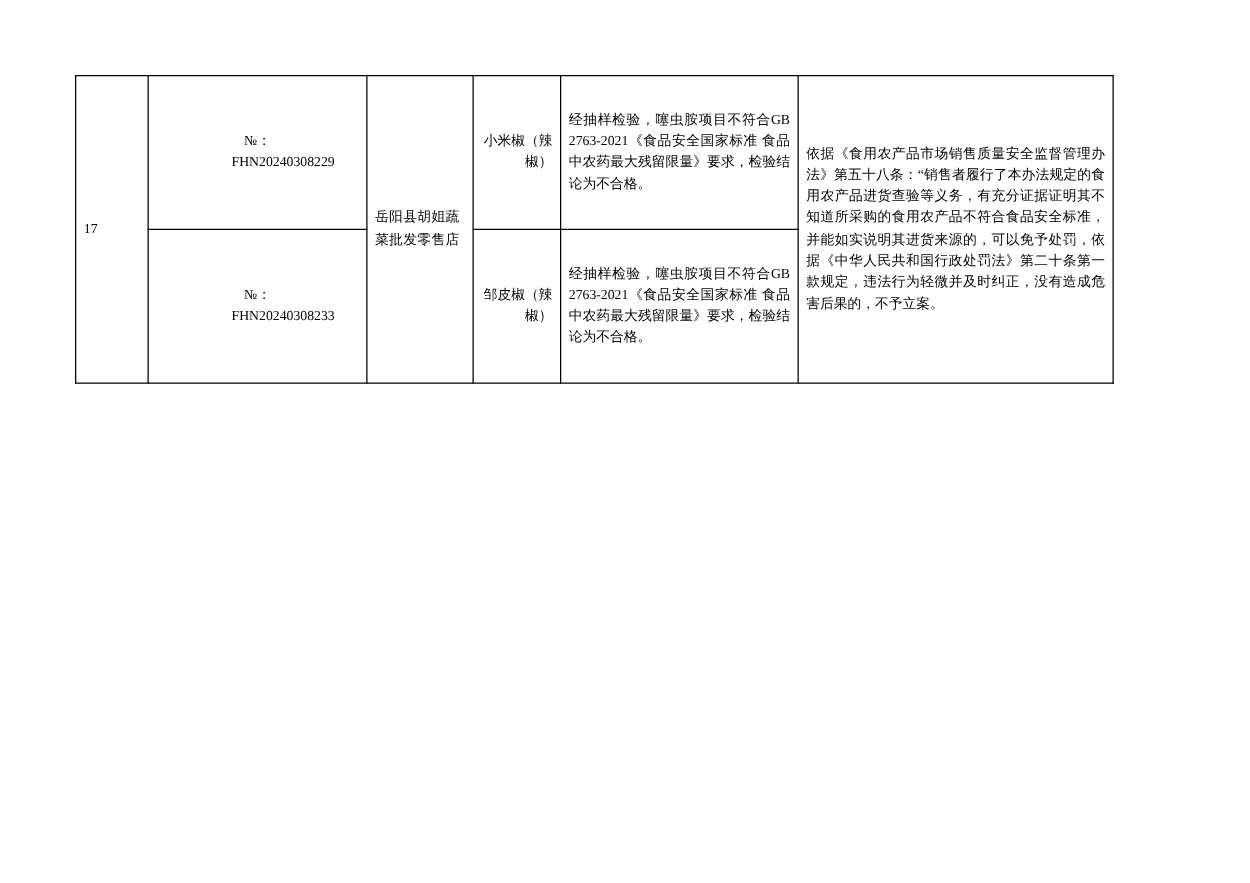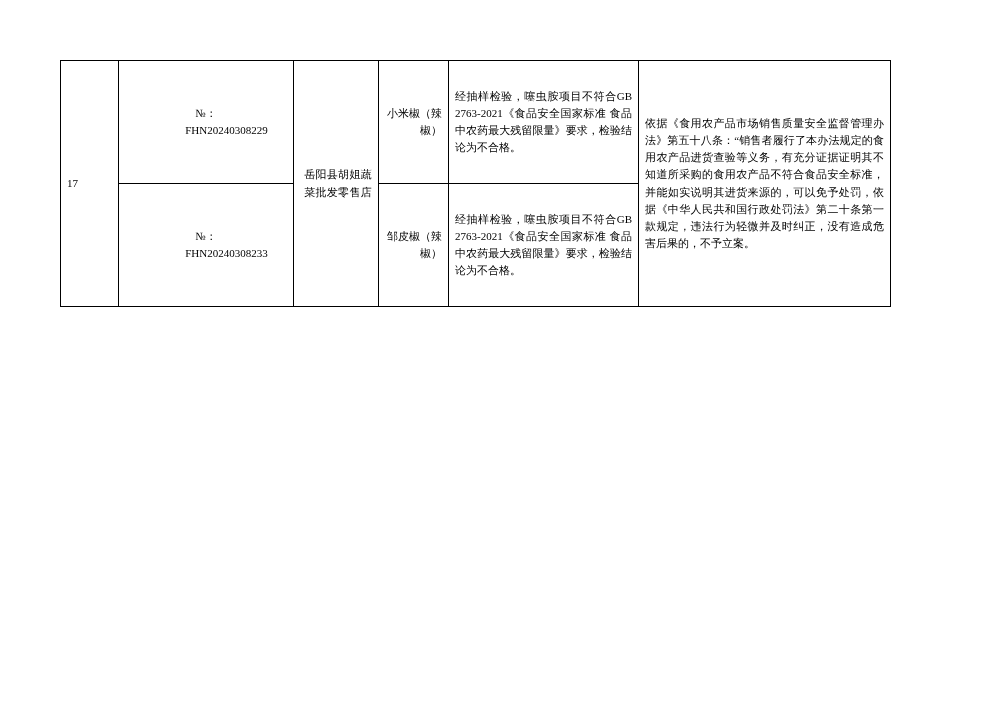--- a/index.html
+++ b/index.html
@@ -47,21 +47,21 @@
 
   .cell-index {
     font-size: 13px;
   }
   .cell-code {
     text-align: center;
     font-size: 12.5px;
     line-height: 1.7;
   }
   .cell-shop {
-    text-align: right;
+    text-align: left;
     font-size: 12.5px;
     line-height: 1.7;
     letter-spacing: 0.3px;
   }
   .cell-item {
     text-align: right;
     font-size: 12.5px;
     line-height: 1.6;
     padding-left: 8px;
   }

